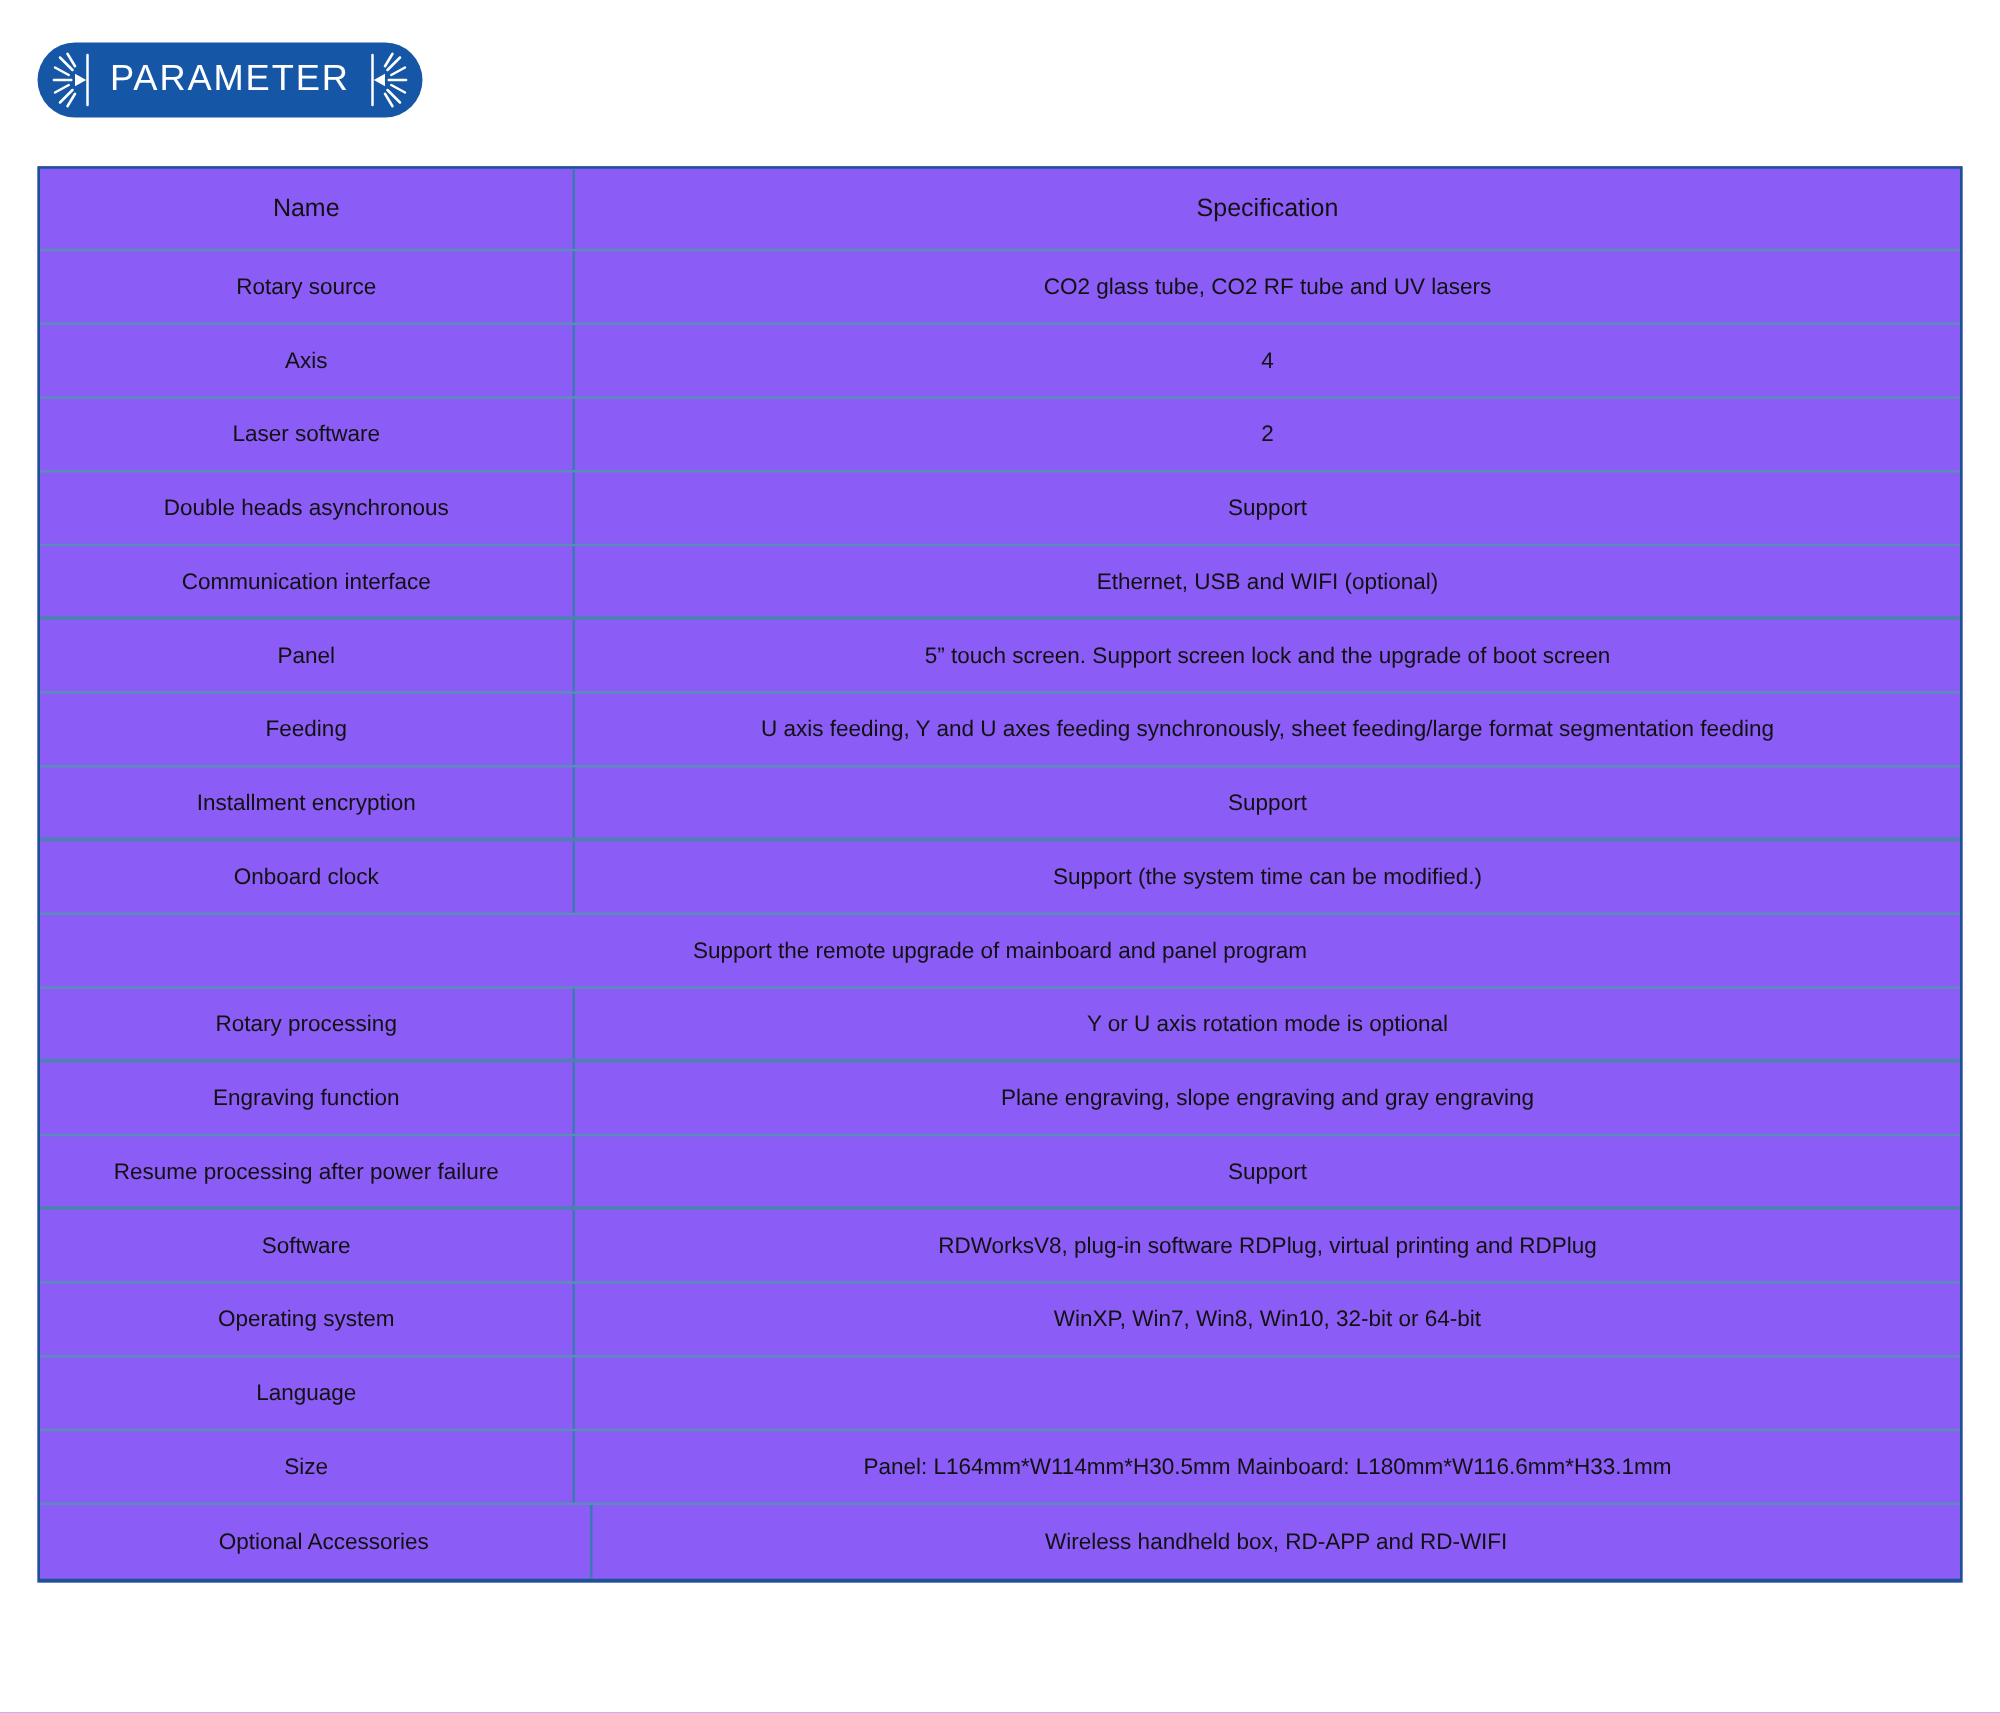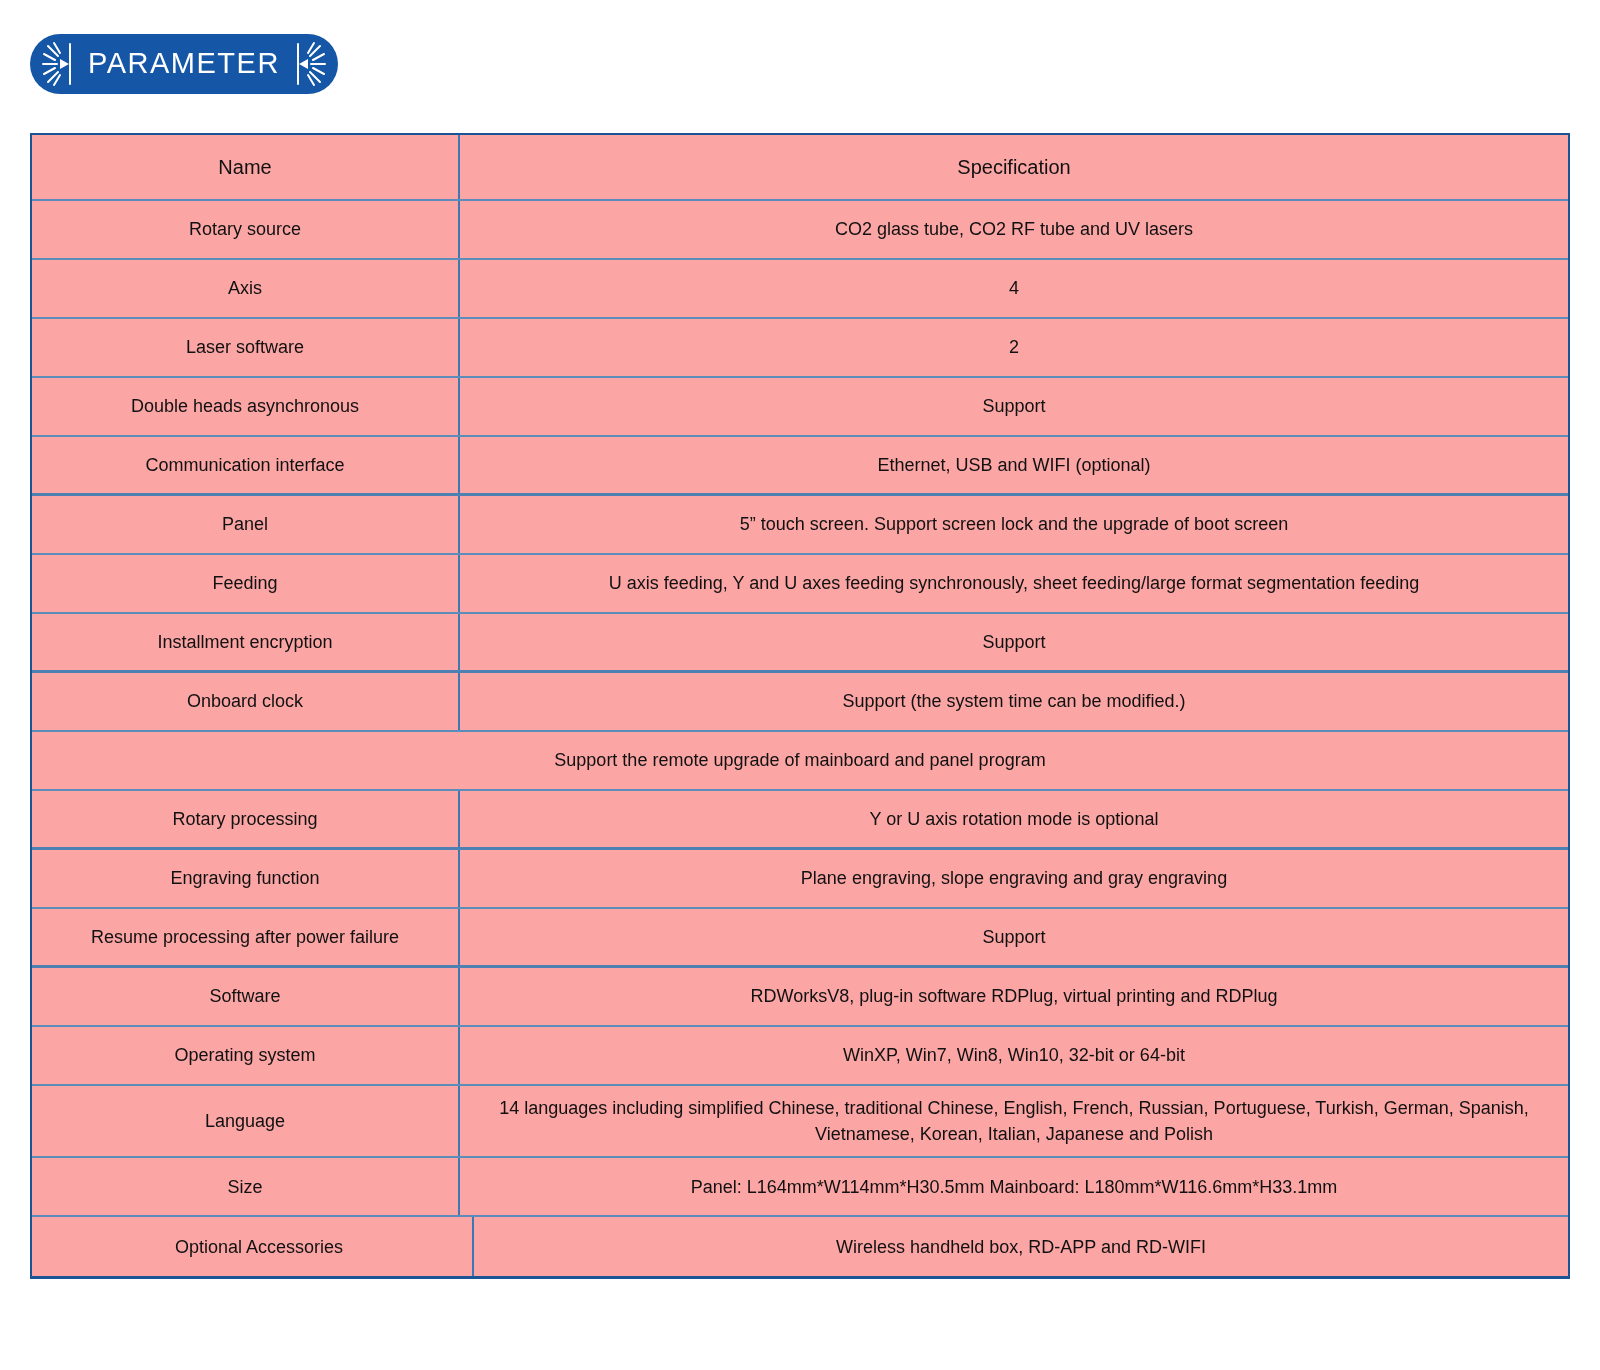--- a/index.html
+++ b/index.html
@@ -29,21 +29,21 @@
     padding:0 2px 2px 2px;
   }
   .badge-icon{display:block;}
   .badge-icon.flip{transform:scaleX(-1);}
 
   
   .spec-table{
     position:absolute;left:30px;top:133px;width:1540px;
     border:2px solid var(--border-outer);
     border-bottom-width:3px;
-    background:#fca5a5;
+    background:#8b5cf6;
   }
   .t-row{
     display:flex;align-items:stretch;
     border-bottom:2px solid var(--border-inner);
     min-height:59px;
     font-size:18px;
   }
   .t-row:last-child{border-bottom:none;padding-left:14px;}
   .t-row.section-end{border-bottom:3px solid var(--border-section);}
   .t-row.header-row{min-height:66px;font-size:20px;}
@@ -222,23 +222,20 @@
     </div>
     <div class="cell cell-spec">
       <span>WinXP, Win7, Win8, Win10, 32-bit or 64-bit</span>
     </div>
   </div>
 
   <div class="t-row">
     <div class="cell cell-name">
       <span>Language</span>
     </div>
-    <div class="cell cell-spec">
-      <span>14 languages including simplified Chinese, traditional Chinese, English, French, Russian, Portuguese, Turkish, German, Spanish, Vietnamese, Korean, Italian, Japanese and Polish</span>
-    </div>
   </div>
 
   <div class="t-row">
     <div class="cell cell-name">
       <span>Size</span>
     </div>
     <div class="cell cell-spec">
       <span>Panel: L164mm*W114mm*H30.5mm Mainboard: L180mm*W116.6mm*H33.1mm</span>
     </div>
   </div>

